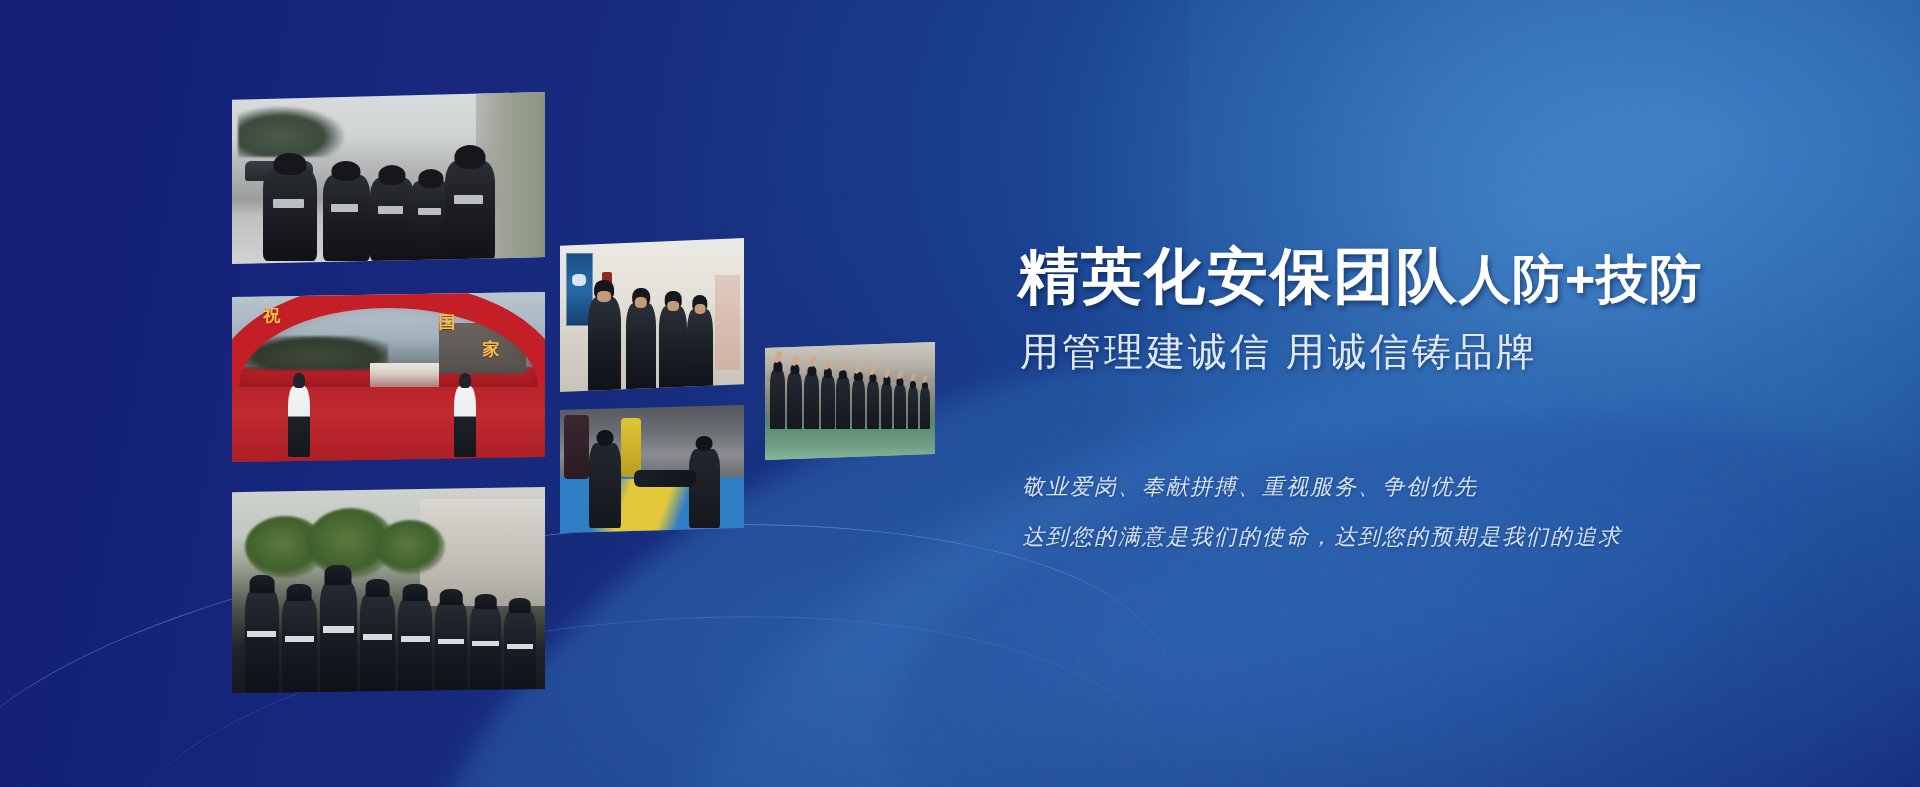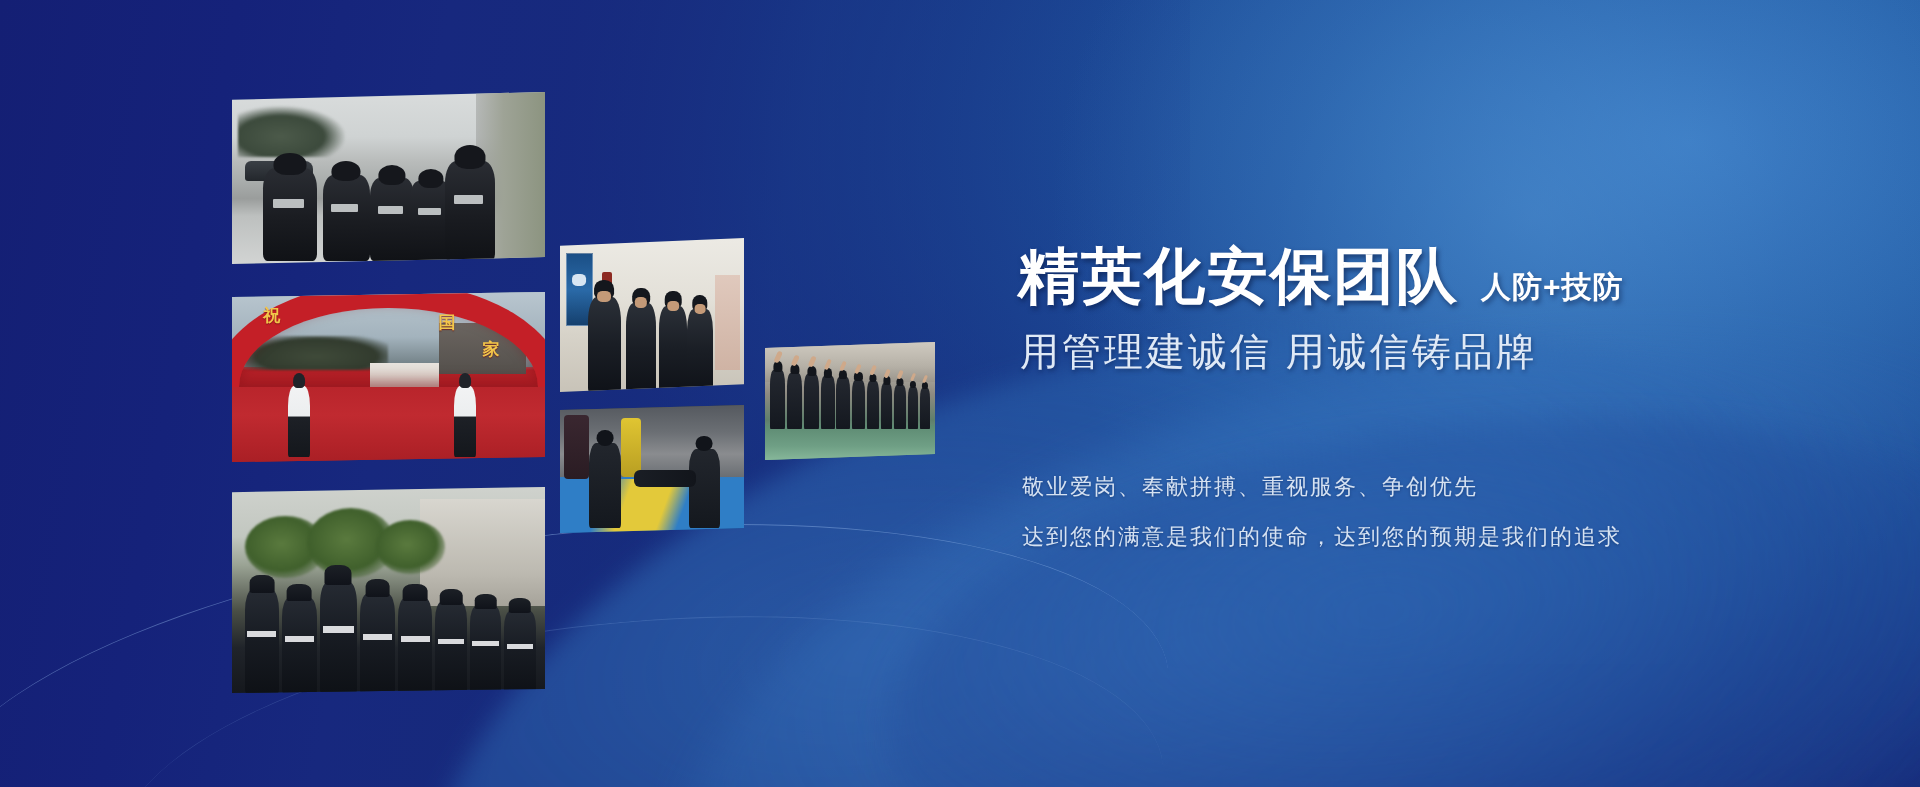--- a/index.html
+++ b/index.html
@@ -334,24 +334,23 @@
     white-space: nowrap;
   }
   .headline .main {
     font-size: 61px;
     font-weight: 700;
     color: #ffffff;
     letter-spacing: 2px;
     text-shadow: 2px 3px 5px rgba(6,20,60,0.55);
   }
   .headline .sub {
-    font-size: 30px;
+    font-size: 52px;
     font-weight: 700;
     color: #ffffff;
-    margin-left: 22px;
     letter-spacing: 1px;
     text-shadow: 2px 3px 5px rgba(6,20,60,0.5);
     text-align: center;
   }
   .subtitle {
     position: absolute;
     left: 2px;
     top: 325px;
     font-size: 39px;
     font-weight: 400;
@@ -365,20 +364,21 @@
     left: 4px;
     top: 462px;
     color: #d6e2f2;
   }
   .bodylines .line {
     font-size: 22px;
     letter-spacing: 2px;
     line-height: 50px;
     white-space: nowrap;
     text-shadow: 0 1px 3px rgba(6,20,60,0.4);
+    font-style: italic;
   }
 </style>
 </head>
 <body>
 
 <div id="banner">
 
   <div class="bg-left-wash"></div>
   <div class="bg-corner-glow"></div>
   <div class="swoosh-a"></div>

